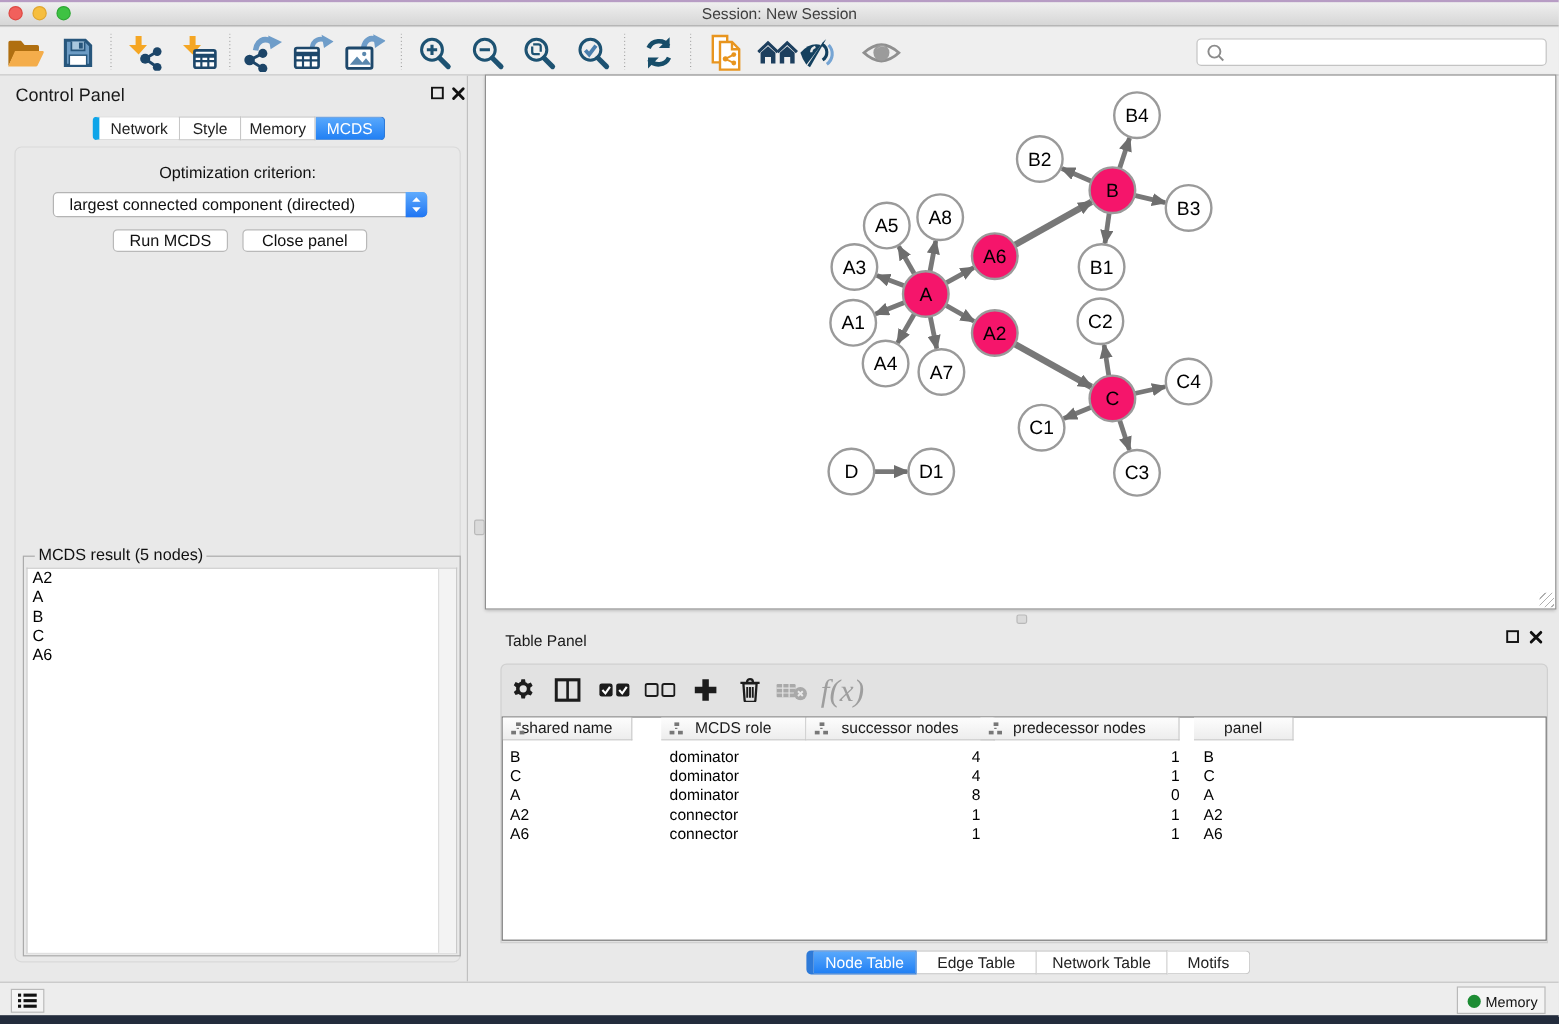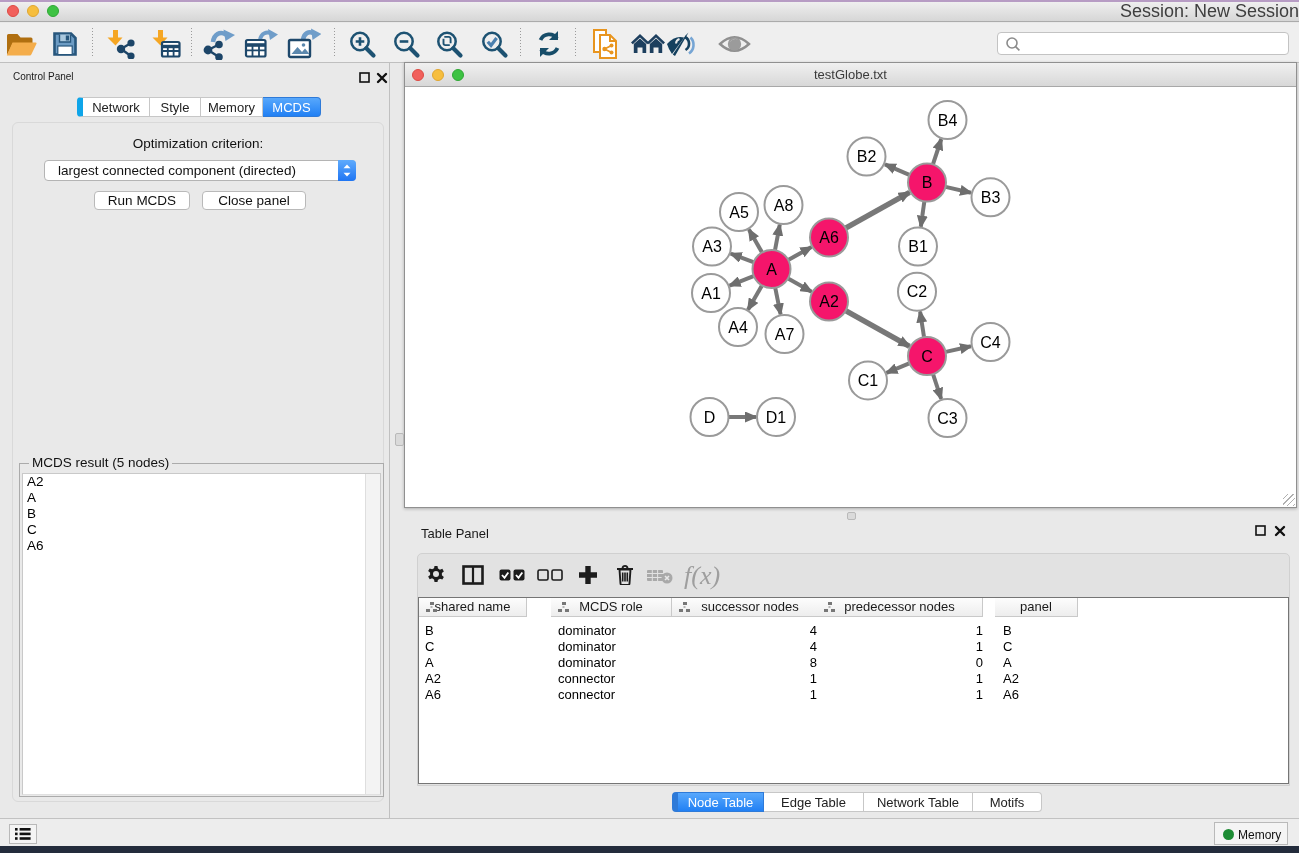--- a/index.html
+++ b/index.html
@@ -2,32 +2,32 @@
 <html><head><meta charset="utf-8"><style>
 * { margin:0; padding:0; box-sizing:border-box; }
 html,body { width:1299px; height:853px; overflow:hidden; }
 body { font-family:"Liberation Sans", sans-serif; background:#e9e9e9; position:relative; }
 .abs { position:absolute; }
 
 #topline { left:0; top:0; width:1299px; height:2px; background:#b79cc4; }
 #titlebar { left:0; top:2px; width:1299px; height:20px;
   background:linear-gradient(#efefef,#d6d6d6); border-bottom:1px solid #ababab; }
 #titlebar .tl { position:absolute; top:3px; width:12px; height:12px; border-radius:50%; }
-#title-text { width:100%; text-align:right; font-size:18px; color:#3e3e3e; line-height:19px; }
+#title-text { width:100%; text-align:center; font-size:13px; color:#3e3e3e; line-height:19px; }
 
 #toolbar { left:0; top:23px; width:1299px; height:40px; background:#efefef; border-bottom:1px solid #bfbfbf; }
 .sep { position:absolute; top:5px; height:30px; width:1px;
   background-image:linear-gradient(#9b9b9b 34%, rgba(0,0,0,0) 0%);
   background-size:1px 3px; }
 .tbi { position:absolute; top:6px; }
 #searchbox { position:absolute; left:997px; top:9px; width:292px; height:23px; background:#fff;
   border:1px solid #c3c3c3; border-radius:4px; }
 
 #cpanel { left:0; top:63px; width:390px; height:755px; background:#e9e9e9; border-right:1px solid #c0c0c0; }
-#cp-title { position:absolute; left:13px; top:71px; font-size:10px; color:#1a1a1a; }
+#cp-title { position:absolute; left:13px; top:71px; font-size:15px; color:#1a1a1a; }
 .winbtn { position:absolute; top:73px; font-size:12px; color:#111; }
 .tabs { position:absolute; display:flex; }
 .tab { height:20px; line-height:20px; font-size:13px; color:#222; background:#fff;
   border:1px solid #c7c7c7; border-left:none; text-align:center; white-space:nowrap; overflow:hidden;}
 .tab.first { border-left:6px solid #0ea5e9; border-radius:4px 0 0 4px; }
 .tab.last { border-radius:0 4px 4px 0; }
 .tab.sel { background:linear-gradient(#58a8fc,#2180f4); color:#fff; border-color:#2e7ad8; }
 #cp-tabs { left:77px; top:97px; }
 #cp-content { position:absolute; left:12px; top:122px; width:372px; height:680px;
   border:1px solid #d9d9d9; border-radius:6px; background:#e9e9e9; }
@@ -243,26 +243,20 @@
     <div id="gb-list">
       <div>A2</div>
         <div>A</div>
         <div>B</div>
         <div>C</div>
         <div>A6</div>
     </div>
   </div>
 </div>
 <div id="netwin" class="abs">
-  <div id="net-title">
-    <div class="tl" style="left:7px;background:#f1605c;border:1px solid #dd4a44;"></div>
-    <div class="tl" style="left:27px;background:#f6be3e;border:1px solid #e0a630;"></div>
-    <div class="tl" style="left:47px;background:#3ec243;border:1px solid #2fa835;"></div>
-    <div class="txt">testGlobe.txt</div>
-  </div>
   <svg id="graphsvg" width="891" height="420" viewBox="0 0 891 420">
     <defs>
         <marker id="arw" markerWidth="13" markerHeight="11" refX="11" refY="5.5" orient="auto" markerUnits="userSpaceOnUse">
       <path d="M0,0 L13,5.5 L0,11 z" fill="#6e6e6e"></path>
         </marker>
       </defs>
     <g stroke="#787878">
 <line x1="349.8" y1="188.6" x2="324.6" y2="198.6" stroke-width="4" marker-end="url(#arw)"></line>
 <line x1="349.7" y1="175.6" x2="325.7" y2="166.6" stroke-width="4" marker-end="url(#arw)"></line>
 <line x1="357.5" y1="197.6" x2="343.0" y2="222.7" stroke-width="4" marker-end="url(#arw)"></line>

